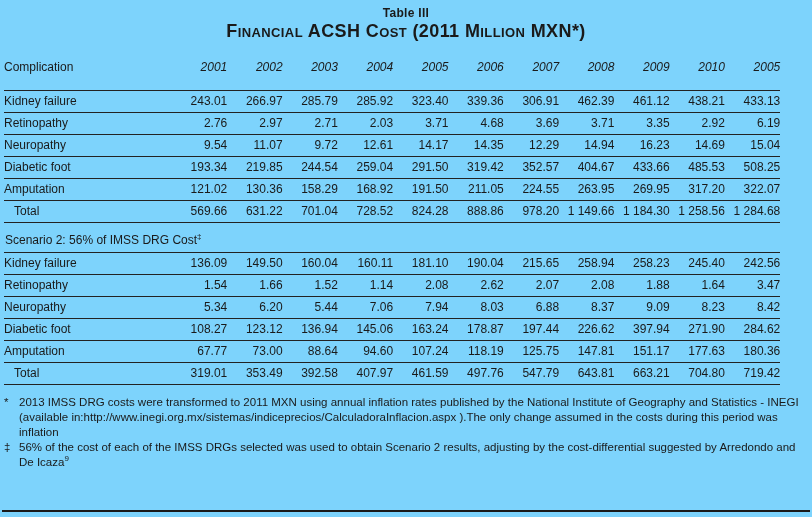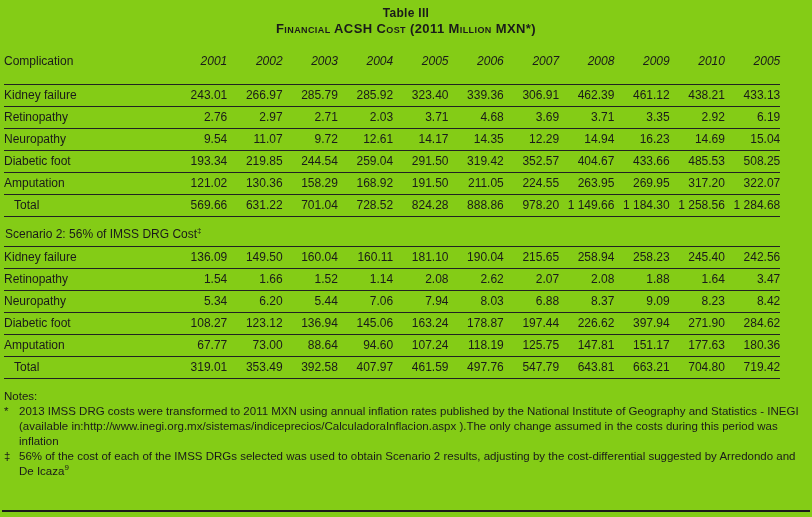--- a/index.html
+++ b/index.html
@@ -1,34 +1,34 @@
 <!DOCTYPE html>
 <html><head>
 <meta charset="utf-8">
 <style>
   html,body { margin:0; padding:0; background:#ffffff; }
   .page {
     position:relative;
     width:812px; height:517px;
-    background:#84cc16;
+    background:#7dd3fc;
     color:#1a1a1a;
     font-family:"Liberation Sans", sans-serif;
     box-sizing:border-box;
     padding:6px 4px 0 4px;
     overflow:hidden;
   }
   .title-table-label {
     text-align:center;
     font-size:12px;
     font-weight:bold;
     letter-spacing:.3px;
   }
   .title-main {
     text-align:center;
-    font-size:13px;
+    font-size:18px;
     font-weight:bold;
     font-variant:small-caps;
     letter-spacing:.4px;
     margin-top:1px;
   }
   table.cost-table {
     border-collapse:collapse;
     table-layout:fixed;
     width:776px;
     margin-top:18px;
@@ -282,21 +282,20 @@
           <td class="num-cell">547.79</td>
           <td class="num-cell">643.81</td>
           <td class="num-cell">663.21</td>
           <td class="num-cell">704.80</td>
           <td class="num-cell">719.42</td>
         </tr>
       </tbody>
   </table>
 
   <div class="notes">
-    <div>Notes:</div>
     <div>
         <div class="note-item">
           <span class="note-marker">*</span>
           <span class="note-text">2013 IMSS DRG costs were transformed to 2011 MXN using annual inflation rates published by the National Institute of Geography and Statistics - INEGI (available in:http://www.inegi.org.mx/sistemas/indiceprecios/CalculadoraInflacion.aspx ).The only change assumed in the costs during this period was inflation</span>
         </div>
         <div class="note-item">
           <span class="note-marker">‡</span>
           <span class="note-text">56% of the cost of each of the IMSS DRGs selected was used to obtain Scenario 2 results, adjusting by the cost-differential suggested by Arredondo and De Icaza<sup>9</sup></span>
         </div>
       </div>

